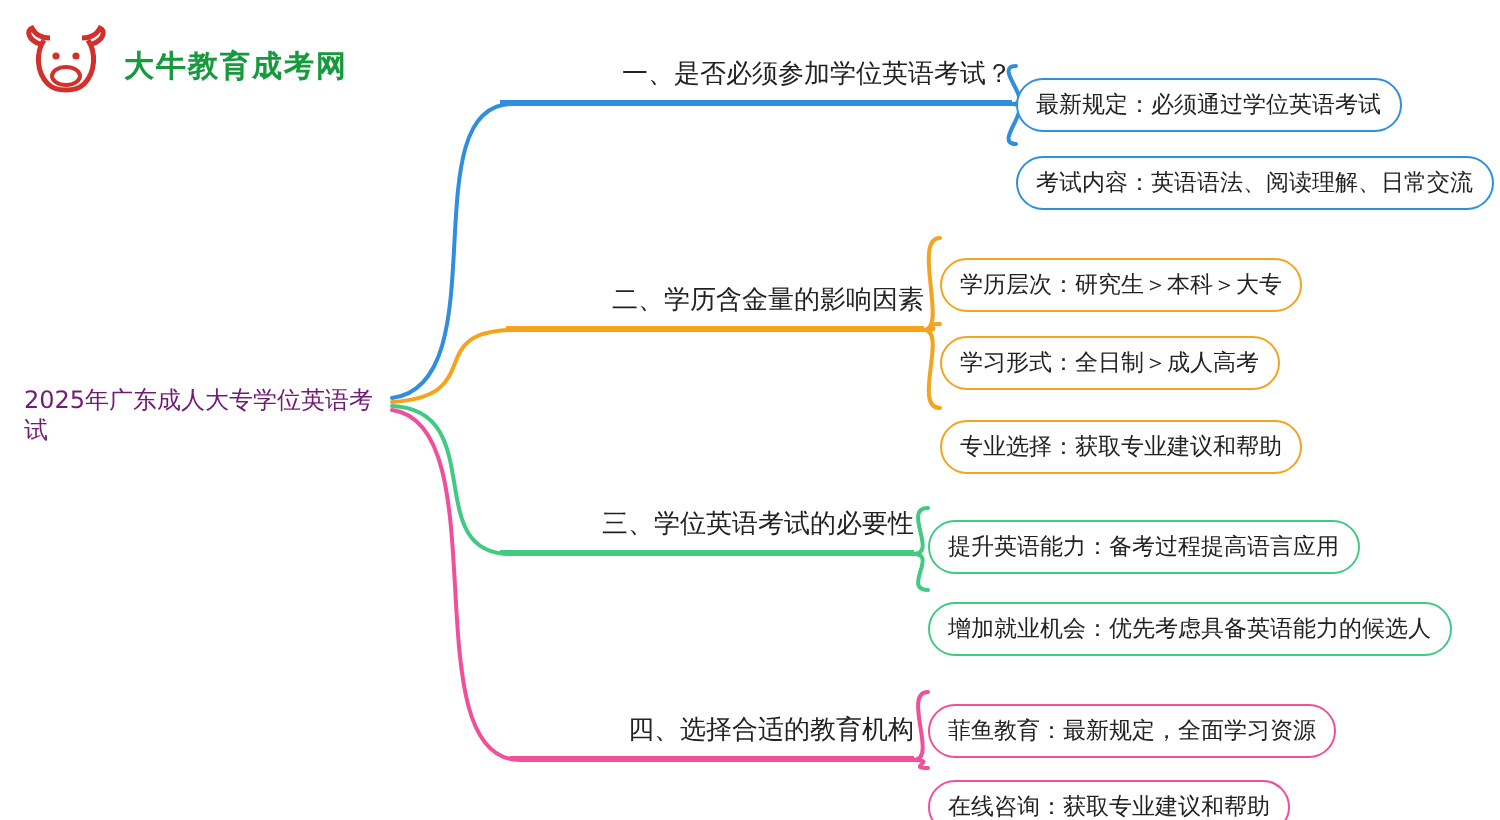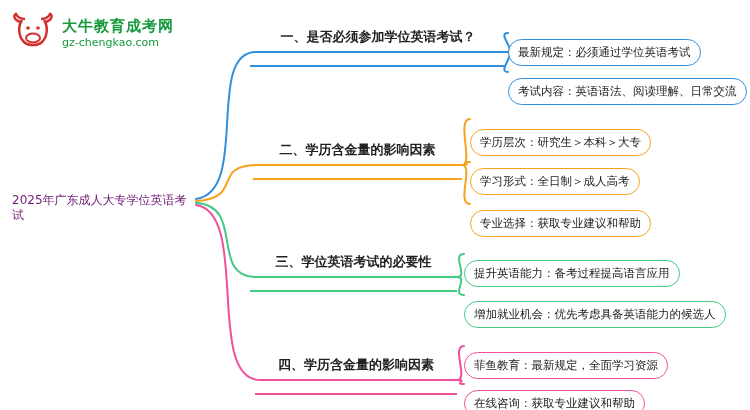--- a/index.html
+++ b/index.html
@@ -19,22 +19,22 @@
 
   
   .root-title{
     position:absolute;left:12px;top:193px;width:186px;
     font-size:12px;color:#701a75;line-height:1.25;
   }
 
   
   .branch-label{
     position:absolute;
-    font-size:13px;font-weight:bold;color:#222;
-    text-align:center;padding-bottom:19px;
+    font-size:13px;font-weight:normal;color:#222;
+    text-align:right;padding-bottom:4px;
     border-bottom:2px solid #000;
     box-sizing:border-box;
   }
   
   .node{
     position:absolute;
     font-size:11.5px;color:#222;line-height:15px;
     padding:5px 9px;
     border:1.5px solid #000;border-radius:14px;
     background:#fff;white-space:nowrap;
@@ -81,34 +81,33 @@
       <path d="M10 10 C4 8 3 3 6 2 C8 6 12 7 15 7" fill="none" stroke="#d3302c" stroke-width="2.5"></path>
       <path d="M36 10 C42 8 43 3 40 2 C38 6 34 7 31 7" fill="none" stroke="#d3302c" stroke-width="2.5"></path>
       <path d="M12 8 C8 14 8 24 14 30 C18 34 28 34 32 30 C38 24 38 14 34 8" fill="none" stroke="#d3302c" stroke-width="2.5"></path>
       <ellipse cx="23" cy="26" rx="7" ry="4.5" fill="none" stroke="#d3302c" stroke-width="2"></ellipse>
       <circle cx="18" cy="16" r="1.8" fill="#d3302c"></circle>
       <circle cx="28" cy="16" r="1.8" fill="#d3302c"></circle>
     </svg>
   </span>
   <span class="logo-text">
     <span class="logo-name">大牛教育成考网</span>
-    <span class="logo-url">gz-chengkao.com</span>
   </span>
 </div>
 
 <div class="root-title">2025年广东成人大专学位英语考试</div>
 
 <div class="branch-label u-blue" style="left:250px;top:28px;width:256px;">一、是否必须参加学位英语考试？</div>
 <div class="node c-blue" style="left:508px;top:19px;">最新规定：必须通过学位英语考试</div>
 <div class="node c-blue" style="left:508px;top:58px;">考试内容：英语语法、阅读理解、日常交流</div>
 
 <div class="branch-label u-orange" style="left:253px;top:141px;width:209px;">二、学历含金量的影响因素</div>
 <div class="node c-orange" style="left:470px;top:109px;">学历层次：研究生＞本科＞大专</div>
 <div class="node c-orange" style="left:470px;top:148px;">学习形式：全日制＞成人高考</div>
 <div class="node c-orange" style="left:470px;top:190px;">专业选择：获取专业建议和帮助</div>
 
 <div class="branch-label u-green" style="left:250px;top:253px;width:207px;">三、学位英语考试的必要性</div>
 <div class="node c-green" style="left:464px;top:240px;">提升英语能力：备考过程提高语言应用</div>
 <div class="node c-green" style="left:464px;top:281px;">增加就业机会：优先考虑具备英语能力的候选人</div>
 
-<div class="branch-label u-pink" style="left:255px;top:356px;width:202px;">四、学历含金量的影响因素</div>
+<div class="branch-label u-pink" style="left:255px;top:356px;width:202px;">四、选择合适的教育机构</div>
 <div class="node c-pink" style="left:464px;top:332px;">菲鱼教育：最新规定，全面学习资源</div>
 <div class="node c-pink" style="left:464px;top:370px;">在线咨询：获取专业建议和帮助</div>
 
 </body></html>

